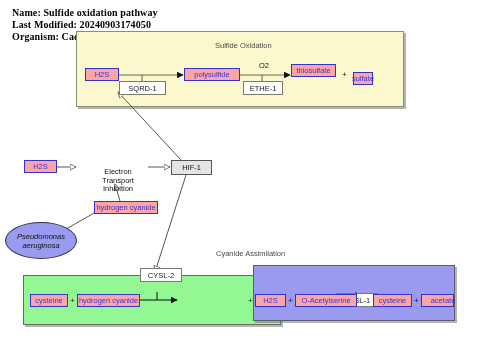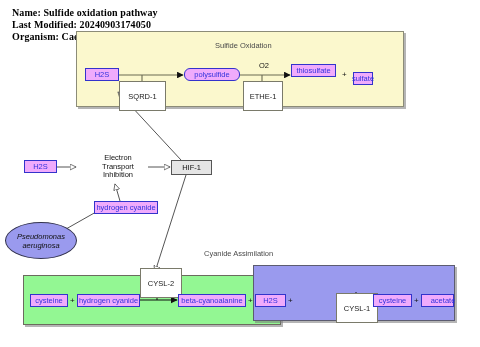--- a/index.html
+++ b/index.html
@@ -32,37 +32,37 @@
     background:#93f793;border:1.5px solid #6b6b5e;
     box-shadow:2px 2px 0 0 rgba(120,120,120,.55);
   }
   #comp-cyanide-blue{
     left:253px;top:265px;width:202px;height:56px;
     background:#9a9aee;border:1.5px solid #5c5c70;
     box-shadow:2px 2px 0 0 rgba(120,120,120,.55);
   }
   .comp-title{position:absolute;font-size:7.5px;color:#4a4a4a;white-space:nowrap;margin-top:6px;}
   #title-sulfide{left:215px;top:35px;}
-  #title-cyanide{left:204px;top:243px;}
+  #title-cyanide{left:216px;top:243px;}
 
   
   .species{
     position:absolute;box-sizing:border-box;
-    background:#f0abfc;border:1px solid #3333cc;
+    background:#fca5a5;border:1px solid #3333cc;
     color:#3333dd;font-size:7.5px;
     display:flex;align-items:center;justify-content:center;
     white-space:nowrap;height:13px;
   }
   
   .enzyme{
     position:absolute;box-sizing:border-box;
     background:#ffffff;border:1.5px solid #7a7a6a;
     color:#1a1a1a;font-size:7.5px;
     display:flex;align-items:center;justify-content:center;
-    white-space:nowrap;height:30px;
+    white-space:nowrap;height:14px;
   }
   .node-plain{
     position:absolute;box-sizing:border-box;
     background:#e5e5e5;border:1px solid #555;
     color:#111;font-size:7.5px;
     display:flex;align-items:center;justify-content:center;
     white-space:nowrap;height:15px;
   }
   .plus{position:absolute;font-size:8px;color:#111;}
   .freelabel{position:absolute;font-size:7.5px;color:#111;white-space:nowrap;text-align:center;line-height:8.5px;}
@@ -122,51 +122,51 @@
 
     <line x1="140" y1="300" x2="177" y2="300" stroke="#111" stroke-width="1.2" marker-end="url(#arrowSolid)"></line>
     <line x1="157" y1="300" x2="157" y2="292" stroke="#111" stroke-width="1"></line>
 
     <line x1="346" y1="300" x2="372" y2="300" stroke="#111" stroke-width="1.2" marker-end="url(#arrowSolid)"></line>
     <line x1="356" y1="300" x2="356" y2="292" stroke="#111" stroke-width="1"></line>
   </svg>
 
   <div class="species" style="left:85px;top:68px;width:34px;">H2S</div>
   <div class="enzyme" style="left:119px;top:81px;width:47px;">SQRD-1</div>
-  <div class="species" style="left:184px;top:68px;width:56px;border-radius:6px;">polysulfide</div>
+  <div class="species" style="left:184px;top:68px;width:56px;">polysulfide</div>
   <div class="freelabel" style="left:254px;top:62px;width:20px;">O2</div>
   <div class="enzyme" style="left:243px;top:81px;width:40px;">ETHE-1</div>
   <div class="species" style="left:291px;top:64px;width:45px;">thiosulfate</div>
   <div class="plus" style="left:342px;top:70px;">+</div>
   <div class="species" style="left:353px;top:72px;width:20px;">sulfate</div>
 
   <div class="species" style="left:24px;top:160px;width:33px;">H2S</div>
 
-  <div class="freelabel" style="left:94px;top:154px;width:48px;">
+  <div class="freelabel" style="left:94px;top:168px;width:48px;">
     <div>Electron</div>
     <div>Transport</div>
     <div>Inhibition</div>
   </div>
 
   <div class="node-plain" style="left:171px;top:160px;width:41px;">HIF-1</div>
 
   <div class="species" style="left:94px;top:201px;width:64px;">hydrogen cyanide</div>
 
   <div id="organism-node">
     <div>Pseudomonas</div>
     <div>aeruginosa</div>
   </div>
 
   <div class="enzyme" style="left:140px;top:268px;width:42px;">CYSL-2</div>
   <div class="species" style="left:30px;top:294px;width:38px;">cysteine</div>
   <div class="plus" style="left:70px;top:296px;">+</div>
   <div class="species" style="left:77px;top:294px;width:63px;">hydrogen cyanide</div>
-  <div class="species" style="left:178px;top:294px;width:68px;">beta-cyanoalanine</div>
   <div class="plus" style="left:248px;top:296px;">+</div>
   <div class="species" style="left:255px;top:294px;width:31px;">H2S</div>
 
   <div class="enzyme" style="left:336px;top:278px;width:42px;margin-top:15px;">CYSL-1</div>
   <div class="plus" style="left:288px;top:296px;">+</div>
+  <div class="species" style="left:295px;top:294px;width:62px;">O-Acetylserine</div>
   <div class="species" style="left:373px;top:294px;width:39px;">cysteine</div>
   <div class="plus" style="left:414px;top:296px;">+</div>
   <div class="species" style="left:421px;top:294px;width:33px;padding-left:11px;">acetate</div>
 
 </div>
 
 </body></html>

